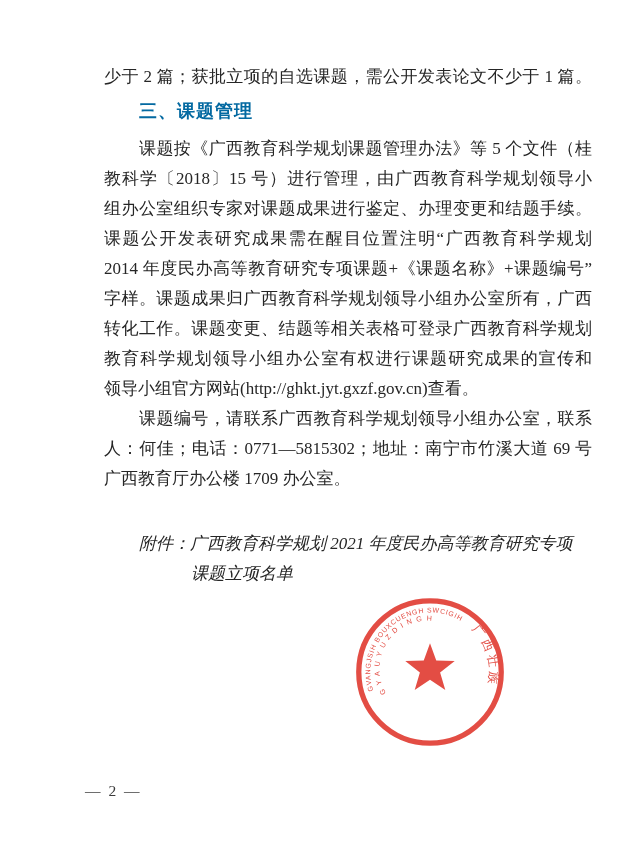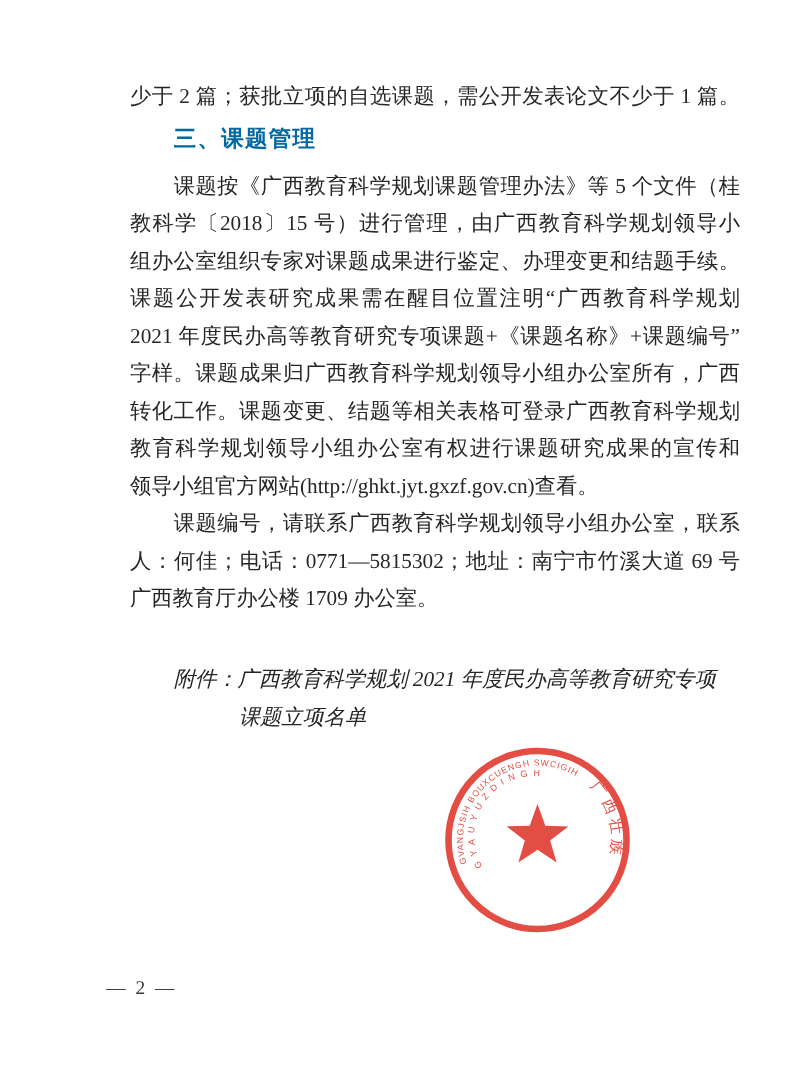--- a/index.html
+++ b/index.html
@@ -69,21 +69,21 @@
 
 <div class="page">
 
   <div class="body-text">
     <div class="line fill">少于 2 篇；获批立项的自选课题，需公开发表论文不少于 1 篇。</div>
     <div class="heading">三、课题管理</div>
     <div class="line fill indent">课题按《广西教育科学规划课题管理办法》等 5 个文件（桂</div>
     <div class="line fill">教科学〔2018〕15 号）进行管理，由广西教育科学规划领导小</div>
     <div class="line fill">组办公室组织专家对课题成果进行鉴定、办理变更和结题手续。</div>
     <div class="line fill">课题公开发表研究成果需在醒目位置注明“广西教育科学规划</div>
-    <div class="line fill">2021 年度民办高等教育研究专项课题+《课题名称》+课题编号”</div>
+    <div class="line fill">2014 年度民办高等教育研究专项课题+《课题名称》+课题编号”</div>
     <div class="line fill">字样。课题成果归广西教育科学规划领导小组办公室所有，广西</div>
     <div class="line fill">转化工作。课题变更、结题等相关表格可登录广西教育科学规划</div>
     <div class="line fill">教育科学规划领导小组办公室有权进行课题研究成果的宣传和</div>
     <div class="line">领导小组官方网站(http://ghkt.jyt.gxzf.gov.cn)查看。</div>
     <div class="line fill indent">课题编号，请联系广西教育科学规划领导小组办公室，联系</div>
     <div class="line fill">人：何佳；电话：0771—5815302；地址：南宁市竹溪大道 69 号</div>
     <div class="line">广西教育厅办公楼 1709 办公室。</div>
 
     <div class="attachment">
       <div class="line indent">附件：广西教育科学规划 2021 年度民办高等教育研究专项</div>

